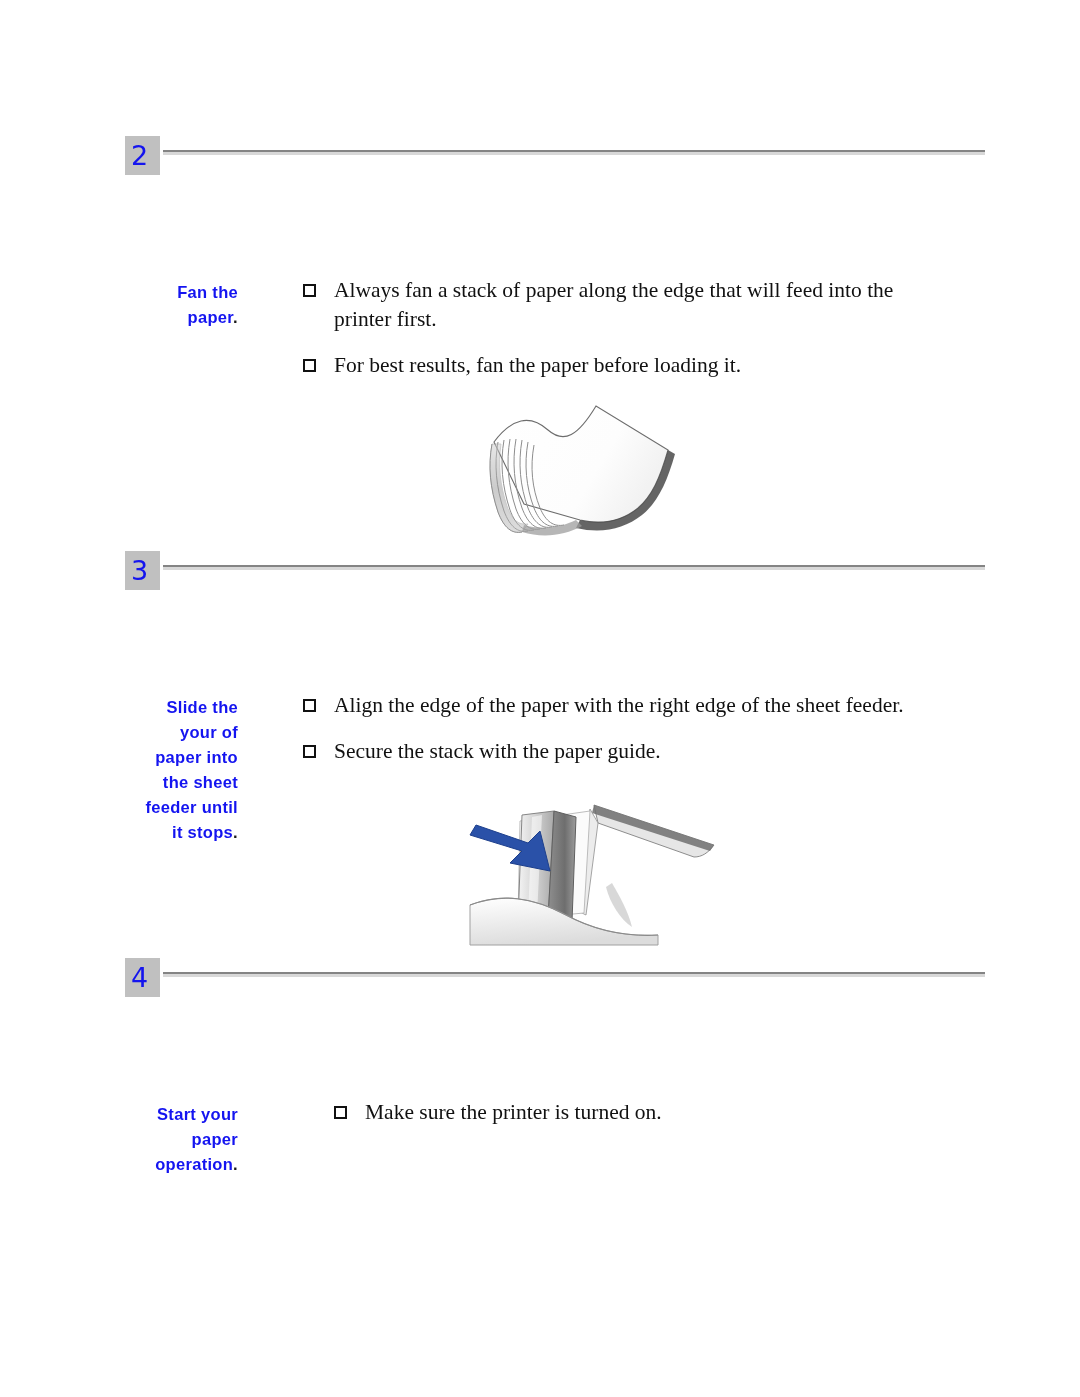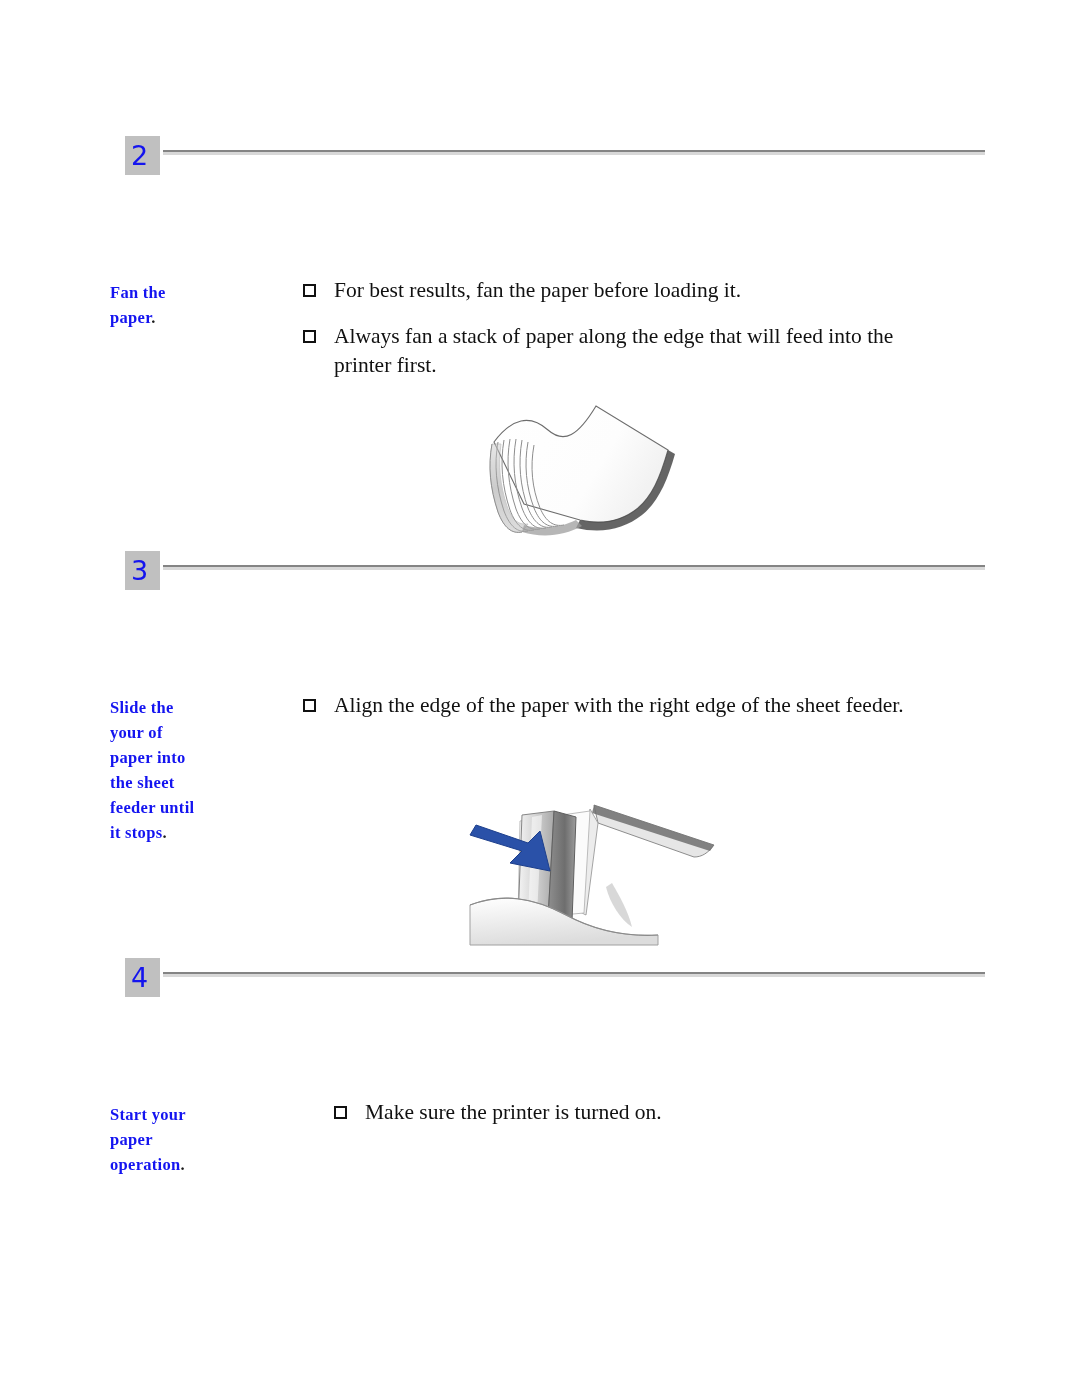--- a/index.html
+++ b/index.html
@@ -72,23 +72,23 @@
 
   
   .step-body {
     position: relative;
   }
 
   .step-label {
     position: absolute;
     left: 110px;
     width: 128px;
-    text-align: left;
+    text-align: right;
     color: #1414f0;
-    font-family: Liberation Serif, serif;
+    font-family: Liberation Sans, sans-serif;
     font-weight: bold;
     font-size: 16.5px;
     line-height: 25px;
     letter-spacing: 0.3px;
   }
   .step-label .period {
     color: #1a1a1a;
     font-weight: bold;
   }
 
@@ -143,25 +143,25 @@
 
     <div class="step-body">
       <div class="step-label" style="top:88px;">
         <div>Fan the</div>
         <div><span>paper</span><span class="period">.</span></div>
       </div>
 
       <div class="bullets" style="top:84px;">
         <div class="bullet-row">
           <div class="bullet-box"></div>
+          <div class="bullet-text">Always fan a stack of paper along the edge that will feed into the printer first.</div>
+        </div>
+        <div class="bullet-row">
+          <div class="bullet-box"></div>
           <div class="bullet-text">For best results, fan the paper before loading it.</div>
-        </div>
-        <div class="bullet-row">
-          <div class="bullet-box"></div>
-          <div class="bullet-text">Always fan a stack of paper along the edge that will feed into the printer first.</div>
         </div>
       </div>
 
       <div class="illus" style="left:472px; top:200px;">
         <svg width="230" height="155" viewBox="0 0 230 155" xmlns="http://www.w3.org/2000/svg">
           <defs>
             <linearGradient id="sheetShade" x1="0" y1="0" x2="1" y2="0.4">
               <stop offset="0%" stop-color="#ffffff"></stop>
               <stop offset="70%" stop-color="#fdfdfd"></stop>
               <stop offset="100%" stop-color="#f2f2f2"></stop>
@@ -210,20 +210,24 @@
         <div>the sheet</div>
         <div>feeder until</div>
         <div><span>it stops</span><span class="period">.</span></div>
       </div>
 
       <div class="bullets" style="top:84px;">
         <div class="bullet-row">
           <div class="bullet-box"></div>
           <div class="bullet-text">Align the edge of the paper with the right edge of the sheet feeder.</div>
         </div>
+        <div class="bullet-row">
+          <div class="bullet-box"></div>
+          <div class="bullet-text">Secure the stack with the paper guide.</div>
+        </div>
       </div>
 
       <div class="illus" style="left:462px; top:180px;">
         <svg width="260" height="160" viewBox="0 0 260 160" xmlns="http://www.w3.org/2000/svg">
           <defs>
             <linearGradient id="guideFace" x1="0" y1="0" x2="1" y2="0">
               <stop offset="0%" stop-color="#f4f4f4"></stop>
               <stop offset="45%" stop-color="#d5d5d5"></stop>
               <stop offset="100%" stop-color="#a8a8a8"></stop>
             </linearGradient>

